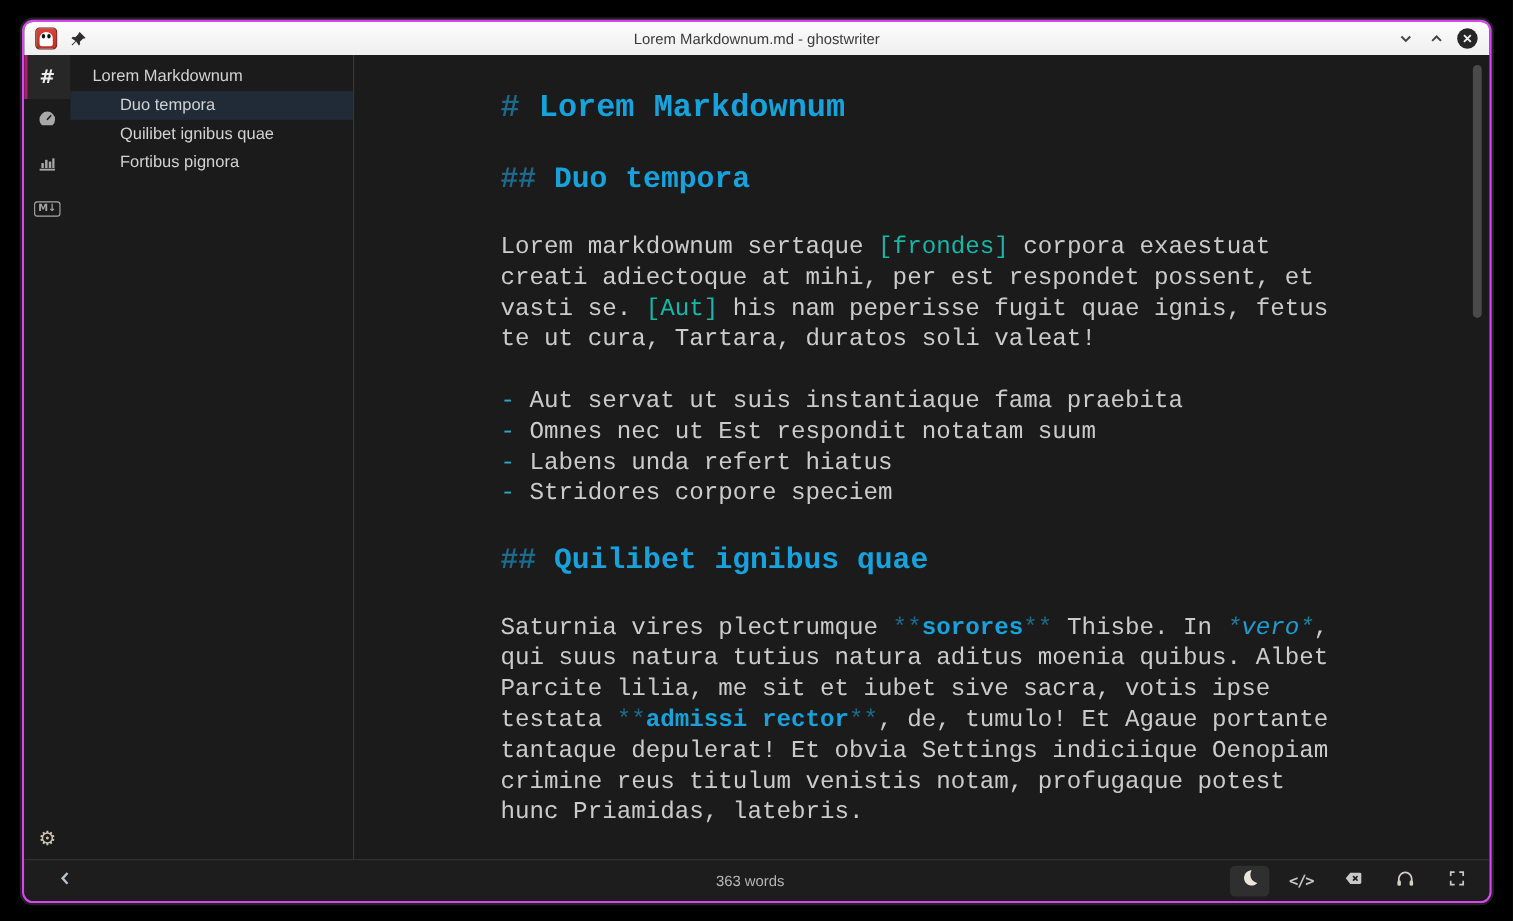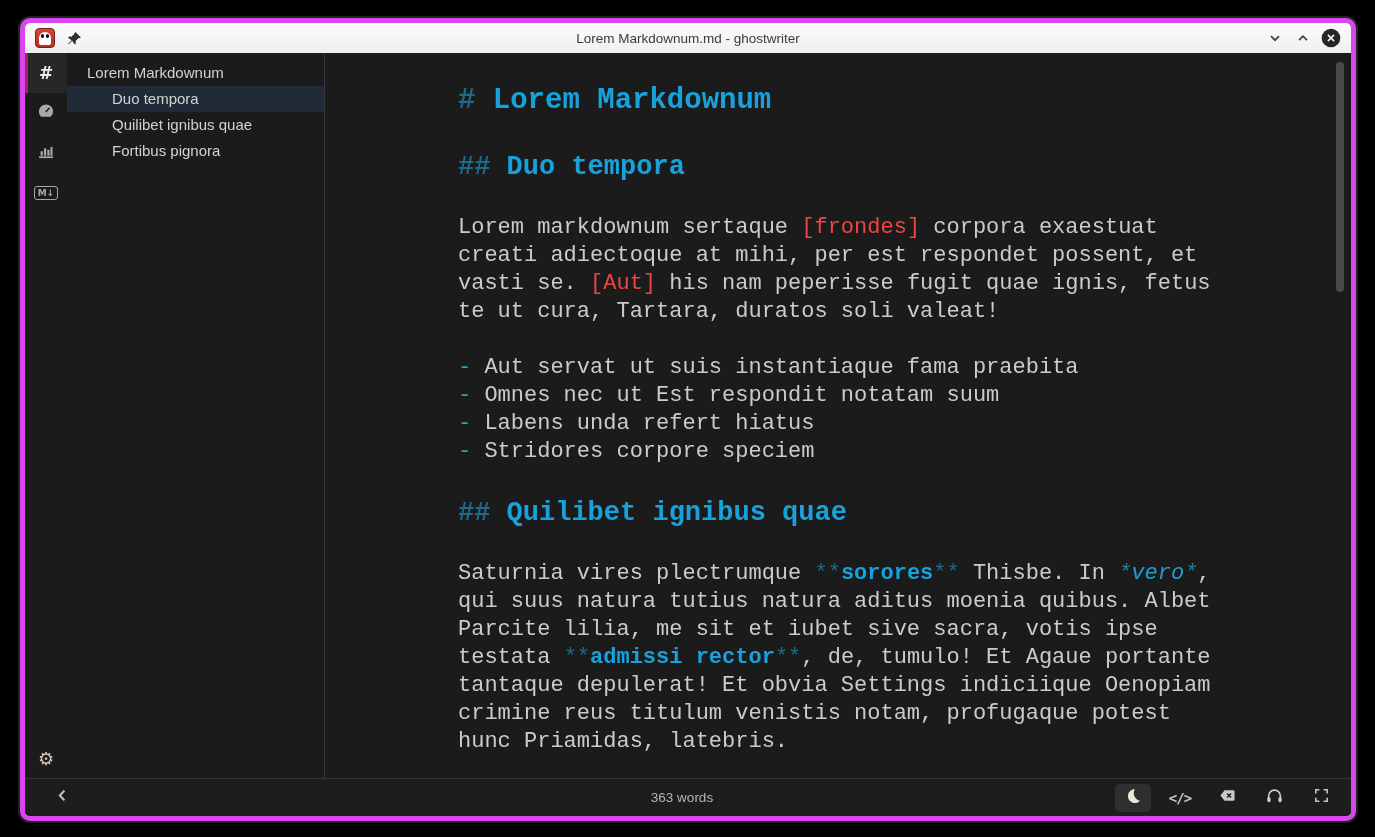--- a/index.html
+++ b/index.html
@@ -1,20 +1,20 @@
 <!DOCTYPE html>
 <html><head>
 <meta charset="utf-8">
 <style>
   * { margin:0; padding:0; box-sizing:border-box; }
   html,body { width:1375px; height:837px; background:#000; overflow:hidden;
               font-family:"Liberation Sans", sans-serif; }
   .window { position:absolute; top:18px; left:20px; right:19px; bottom:16px;
             border-radius:10px; overflow:hidden; display:flex; flex-direction:column;
-            border:5px solid #d946ef; box-shadow:0 0 0 2px #222, 0 6px 22px rgba(0,0,0,.85);
+            border:2px solid #d946ef; box-shadow:0 0 0 2px #222, 0 6px 22px rgba(0,0,0,.85);
             background:#1b1b1b; }
   
   .titlebar { height:30px; flex:0 0 30px; background:linear-gradient(#fcfcfc,#efefef);
               display:flex; align-items:center; padding:0 10px; position:relative; }
   .appicon { width:20px; height:20px; background:linear-gradient(#d8453a,#b92f27);
              border:1px solid #7c1f1a; border-radius:4px; display:flex; align-items:center;
              justify-content:center; }
   .ghost { width:12px; height:13px; background:#fff; border-radius:6px 6px 2px 2px;
            display:flex; gap:2px; justify-content:center; padding-top:2px; }
   .eye { width:3px; height:4px; background:#111; border-radius:2px; }
@@ -55,21 +55,21 @@
   .edcol { width:745px; margin-left:133px; padding-top:29px;
            font-family:"DejaVu Sans Mono", monospace; font-size:22px; line-height:28px; }
   .block { margin-bottom:28px;font-family:Liberation Mono, monospace; }
   .block-h1 { font-size:29px; line-height:38px; font-weight:bold; }
   .block-h2 { font-size:27px; line-height:38px; font-weight:bold; }
   .eline { white-space:pre; }
   .seg-pl  { color:#cbcbcb; }
   .seg-hd  { color:#18a2dc; }
   .seg-mk  { color:#1c6a8c; }
   .seg-mki { color:#1d7fa3; font-style:italic; }
-  .seg-ln  { color:#ef4444;text-align:right; }
+  .seg-ln  { color:#14b8a6;text-align:right; }
   .seg-bu  { color:#2aa7cb; }
   .seg-bd  { color:#18a2dc; font-weight:bold; }
   .seg-it  { color:#1f9dd0; font-style:italic; }
   .scrollthumb { position:absolute; right:7px; top:9px; width:8px; height:230px;
                  background:#4a4a4a; border-radius:4px; }
   
   .statusbar { height:38px; flex:0 0 38px; background:#1d1d1d; border-top:1px solid #333;
                display:flex; align-items:center; position:relative; padding:0 12px; }
   .sb-left { width:40px; display:flex; align-items:center; justify-content:flex-start;
              padding-left:18px; }

